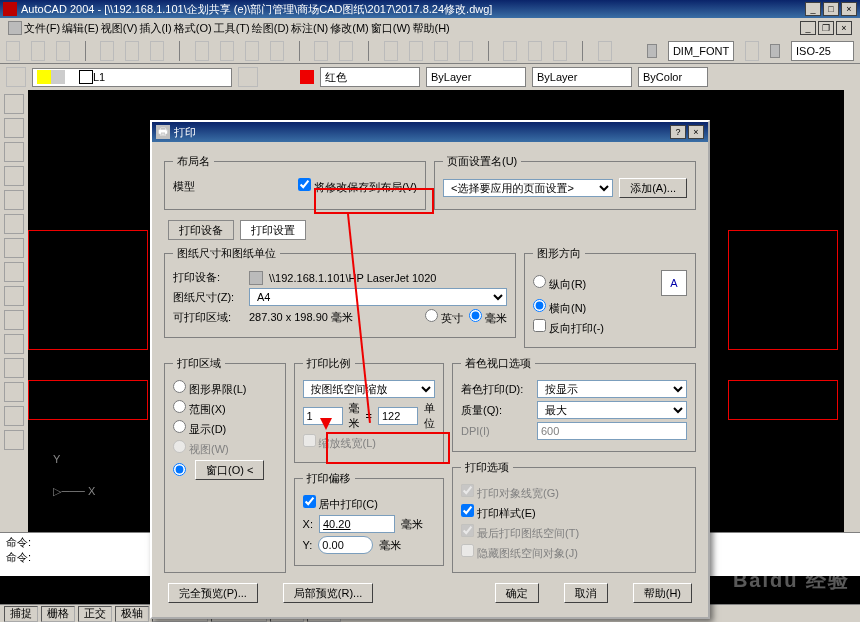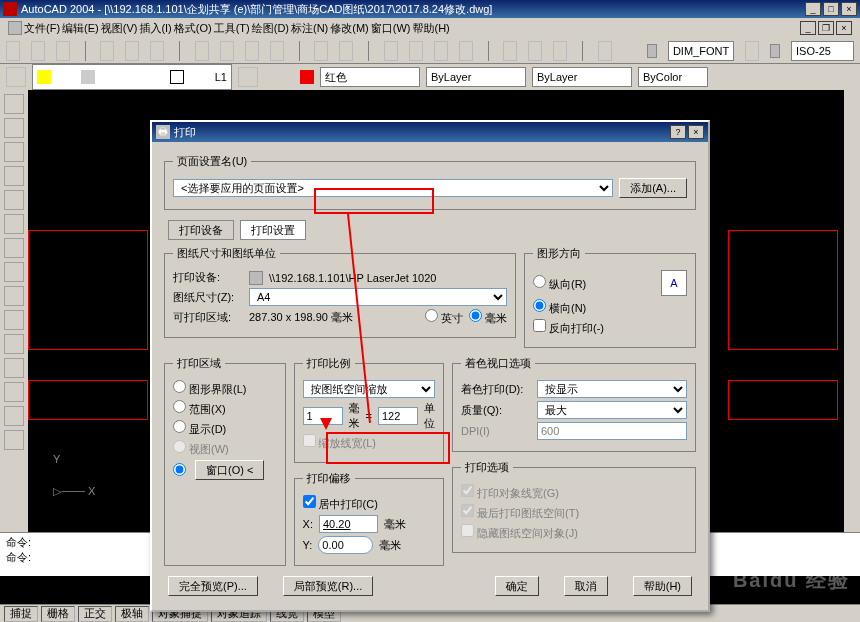--- a/index.html
+++ b/index.html
@@ -9,21 +9,21 @@
 .titlebar .tb-title { flex: 1; font-size: 11px; }
 .winbtns { display: flex; gap: 2px; }
 .winbtn { width: 16px; height: 14px; background: #d4d0c8; border: 1px solid #404040; font-size: 9px; display: flex; align-items: center; justify-content: center; color: #000; }
 .menubar { height: 20px; background: #d4d0c8; color: #000; display: flex; align-items: center; padding: 0 8px; gap: 2px; }
 .menubar span { font-size: 11px; }
 .toolbar { height: 26px; background: #d4d0c8; border-bottom: 1px solid #808080; display: flex; align-items: center; padding: 0 6px; gap: 11px; }
 .tbbtn { width: 20px; height: 20px; background: #d4d0c8; border: 1px solid #bbb; }
 .tbsep { width: 1px; height: 20px; background: #808080; margin: 0 4px; }
 .tbdrop { height: 20px; border: 1px solid #808080; background: #fff; display: flex; align-items: center; padding: 0 4px; font-size: 11px; }
 .layerbar { height: 26px; background: #d4d0c8; display: flex; align-items: center; padding: 0 6px; gap: 6px; }
-.layerdrop { flex: 1; max-width: 200px; height: 26px; background: #fff; border: 1px solid #808080; display: flex; align-items: center; padding: 0 4px; justify-content: space-between; }
+.layerdrop { flex: 1; max-width: 200px; height: 19px; background: #fff; border: 1px solid #808080; display: flex; align-items: center; padding: 0 4px; }
 .layersw { width: 14px; height: 14px; }
 .cad { position: relative; height: 486px; background: #000; }
 .cad-left { position: absolute; left: 0; top: 0; width: 28px; height: 100%; background: #d4d0c8; display: flex; flex-direction: column; gap: 4px; padding: 4px 2px; align-items: center; }
 .cad-left .tool { width: 20px; height: 20px; background: #d4d0c8; border: 1px solid #a0a0a0; }
 .canvas { position: absolute; left: 28px; right: 16px; top: 0; bottom: 38px; background: #000; }
 .drawing { position: absolute; border: 1px solid #e00; }
 .ucs { position: absolute; left: 25px; bottom: 40px; color: #888; font-size: 12px; }
 .scrollV { position: absolute; right: 0; top: 0; width: 16px; bottom: 38px; background: #d4d0c8; }
 .tabs { position: absolute; left: 28px; right: 16px; bottom: 20px; height: 18px; background: #d4d0c8; display: flex; align-items: center; }
 .tab { padding: 1px 8px; background: #fff; border: 1px solid #888; margin-left: 2px; font-size: 11px; }
@@ -196,20 +196,28 @@
     <span class="tb-icon">🖶</span>
     <span>打印</span>
     <div class="winbtns">
       <div class="winbtn">?</div>
       <div class="winbtn">×</div>
     </div>
   </div>
   <div class="dlg-body">
     <div class="top-row">
       <fieldset>
+        <legend>布局名</legend>
+        <div class="row">
+          <span class="lbl">模型</span>
+          <div style="flex:1"></div>
+          <label><input type="checkbox" checked="" style=""><span>将修改保存到布局(V)</span></label>
+        </div>
+      </fieldset>
+      <fieldset>
         <legend>页面设置名(U)</legend>
         <div class="row">
           <select style="flex:1"><option>&lt;选择要应用的页面设置&gt;</option></select>
           <button class="btn">添加(A)...</button>
         </div>
       </fieldset>
     </div>
 
     <div class="row" style="margin:6px 8px 2px 8px">
       <span class="btn" style="border:1px solid #888;background:#d4d0c8">打印设备</span>
@@ -294,21 +302,21 @@
               <label class="disabled"><input type="checkbox" disabled="" style=""><span>缩放线宽(L)</span></label>
             </div>
         </fieldset>
         <fieldset>
           <legend>打印偏移</legend>
           <div class="row">
               <label><input type="checkbox" checked="" style=""><span>居中打印(C)</span></label>
             </div>
           <div class="row">
               <span class="lbl">X:</span>
-              <input type="text" style="width: 59px; text-decoration: underline;" value="40.20">
+              <input type="text" style="width: 76px; text-decoration: underline;" value="40.20">
               <span class="lbl">毫米</span>
             </div>
           <div class="row">
               <span class="lbl">Y:</span>
               <input type="text" style="width: 55px; border-radius: 9px;" value="0.00">
               <span class="lbl">毫米</span>
             </div>
         </fieldset>
       </div>
 
@@ -325,20 +333,23 @@
             </div>
           <div class="row">
               <span class="lbl disabled" style="width:70px">DPI(I)</span>
               <input type="text" class="disabled" style="flex: 1 1 0%;" disabled="" value="600">
             </div>
         </fieldset>
         <fieldset>
           <legend>打印选项</legend>
           <div class="row">
               <label class="disabled"><input type="checkbox" checked="" disabled="" style=""><span>打印对象线宽(G)</span></label>
+            </div>
+          <div class="row">
+              <label><input type="checkbox" checked="" style=""><span>打印样式(E)</span></label>
             </div>
           <div class="row">
               <label class="disabled"><input type="checkbox" checked="" disabled="" style=""><span>最后打印图纸空间(T)</span></label>
             </div>
           <div class="row">
               <label class="disabled"><input type="checkbox" disabled="" style=""><span>隐藏图纸空间对象(J)</span></label>
             </div>
         </fieldset>
       </div>
     </div>

